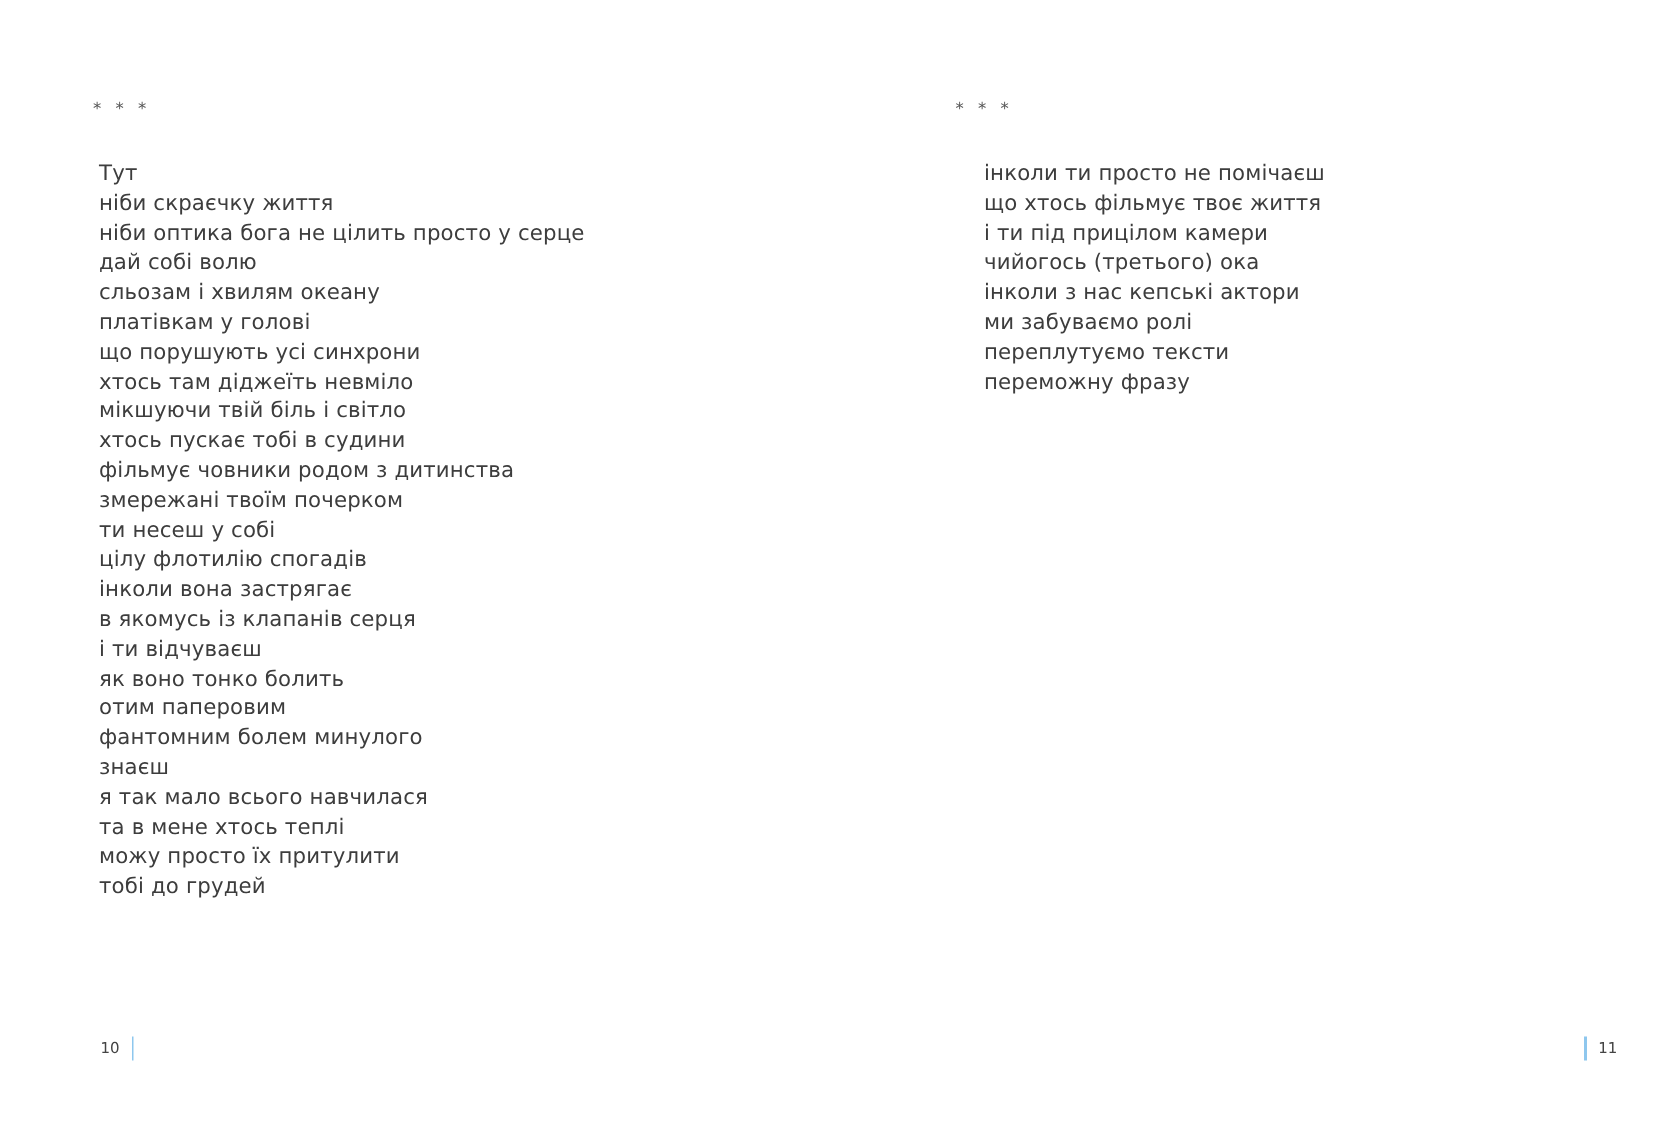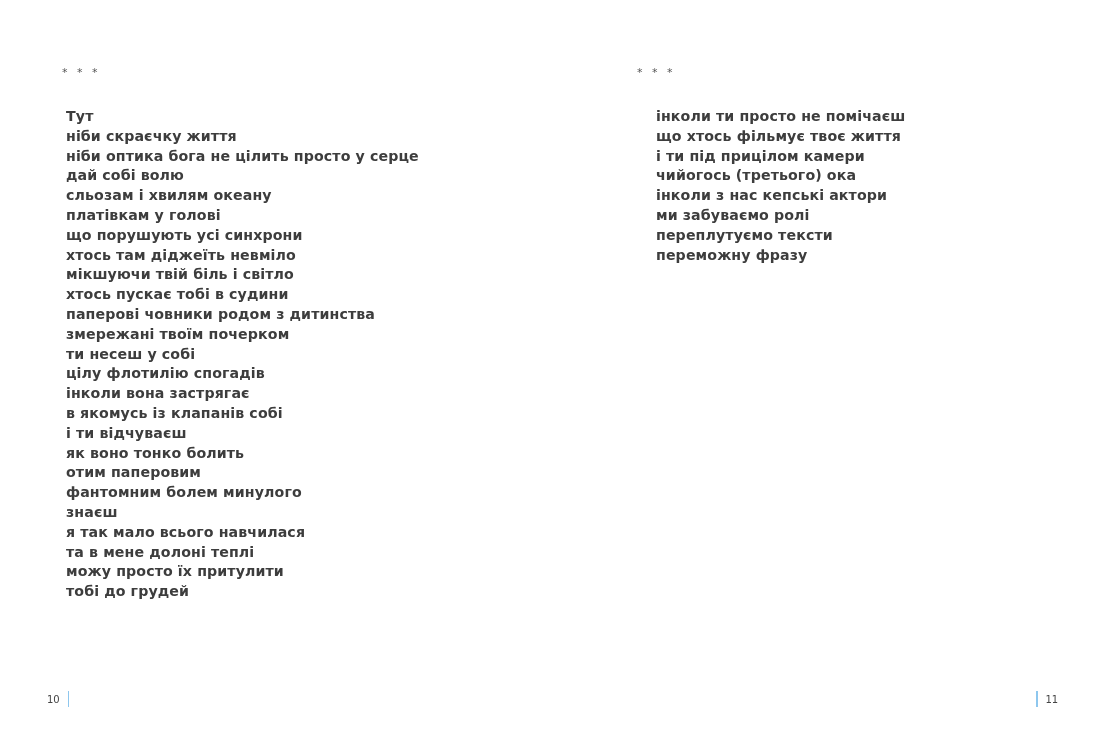--- a/index.html
+++ b/index.html
@@ -7,22 +7,22 @@
            font-family: "DejaVu Sans", sans-serif; color: #3d3d3d; }
     .page { position: absolute; top: 0; height: 750px; }
     .page-left { left: 0; width: 552px; }
     .page-right { left: 552px; width: 553px; }
     .asterisks { position: absolute; top: 66px; font-size: 11px; letter-spacing: 3px; color: #555; }
     .page-left .asterisks { left: 62px; }
     .page-right .asterisks { left: 85px; }
     .poem { position: absolute; top: 107px; margin: 0; padding: 0; list-style: none; }
     .page-left .poem { left: 66px; }
     .page-right .poem { left: 104px; }
-    .poem li { font-size: 14.2px; line-height: 19.8px; height: 19.8px; white-space: nowrap; letter-spacing: 0.1px; font-weight: bold; }
-    .folio { position: absolute; top: 691px; display: flex; align-items: center; font-size: 10px; color: #444; }
+    .poem li { font-size: 14.2px; line-height: 19.8px; height: 19.8px; white-space: nowrap; letter-spacing: 0.1px; }
+    .folio { position: absolute; top: 691px; display: flex; align-items: center; font-size: 10px; color: #444; margin-left: 20px; }
     .folio .bar { width: 1.5px; height: 16px; background: #8ec7ee; }
     .page-left .folio { left: 47px; }
     .page-left .folio .bar { margin-left: 8px; }
     .page-right .folio { left: 484px; align-items: center; }
     .page-right .folio .bar { margin-right: 8px; }
   </style>
 </head>
 <body>
 
 <div class="page page-left">
@@ -31,33 +31,33 @@
     <li>Тут</li>
     <li>ніби скраєчку життя</li>
     <li>ніби оптика бога не цілить просто у серце</li>
     <li>дай собі волю</li>
     <li>сльозам і хвилям океану</li>
     <li>платівкам у голові</li>
     <li>що порушують усі синхрони</li>
     <li>хтось там діджеїть невміло</li>
     <li>мікшуючи твій біль і світло</li>
     <li>хтось пускає тобі в судини</li>
-    <li>паперові човники родом з дитинства</li>
+    <li>фільмує човники родом з дитинства</li>
     <li>змережані твоїм почерком</li>
     <li>ти несеш у собі</li>
     <li>цілу флотилію спогадів</li>
     <li>інколи вона застрягає</li>
-    <li>в якомусь із клапанів собі</li>
+    <li>в якомусь із клапанів серця</li>
     <li>і ти відчуваєш</li>
     <li>як воно тонко болить</li>
     <li>отим паперовим</li>
     <li>фантомним болем минулого</li>
     <li>знаєш</li>
     <li>я так мало всього навчилася</li>
-    <li>та в мене долоні теплі</li>
+    <li>та в мене хтось теплі</li>
     <li>можу просто їх притулити</li>
     <li>тобі до грудей</li>
   </ul>
   <div class="folio">
     <span>10</span>
     <span class="bar"></span>
   </div>
 </div>
 
 <div class="page page-right">

